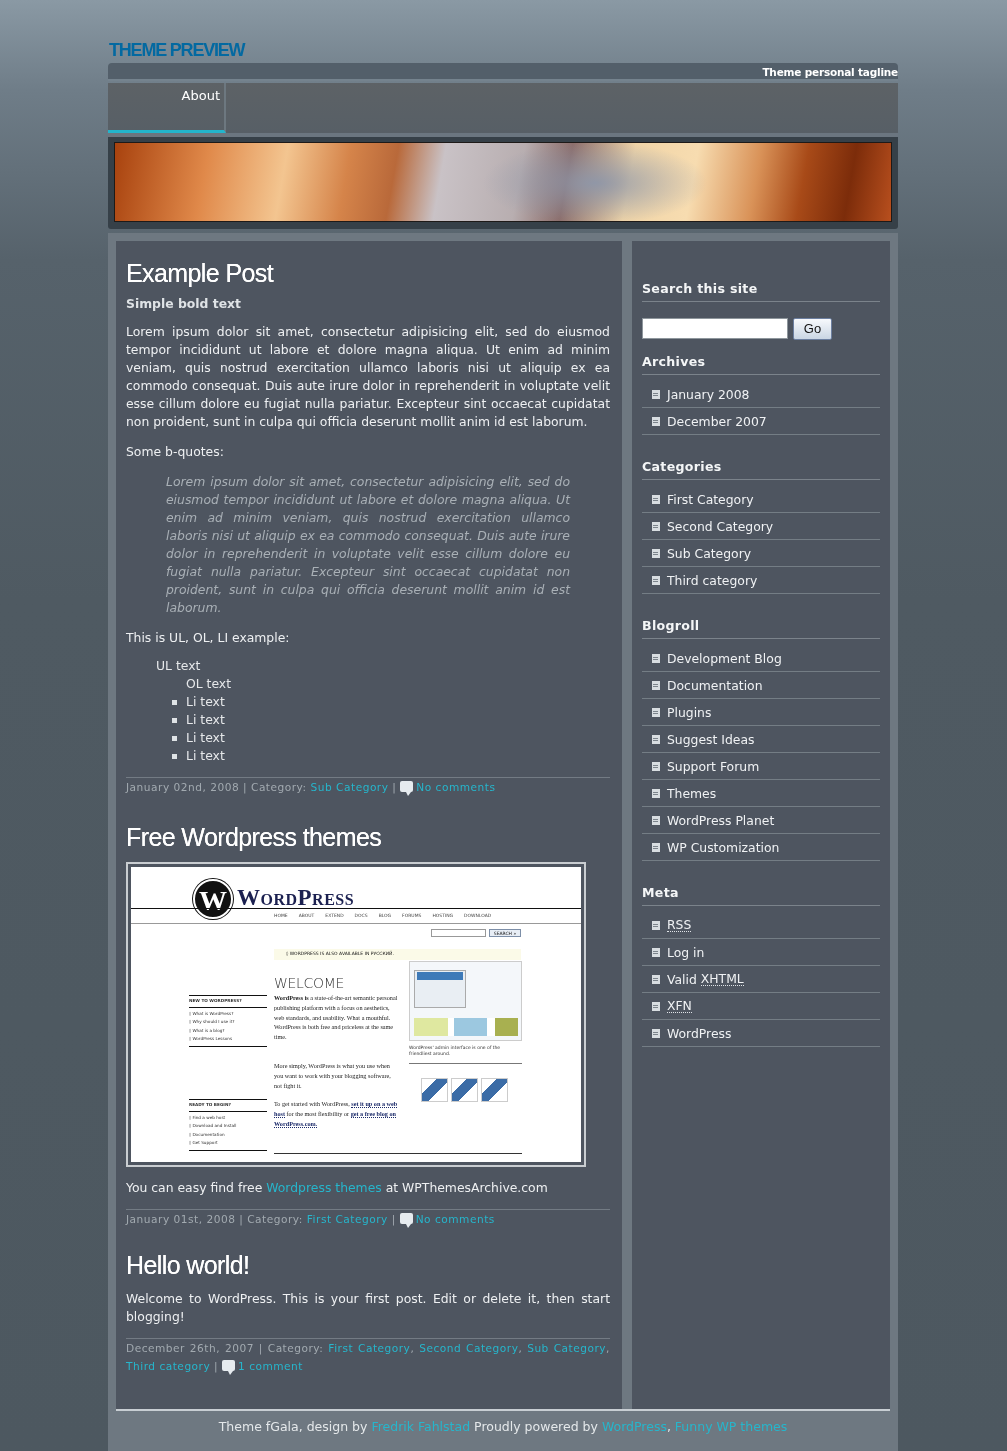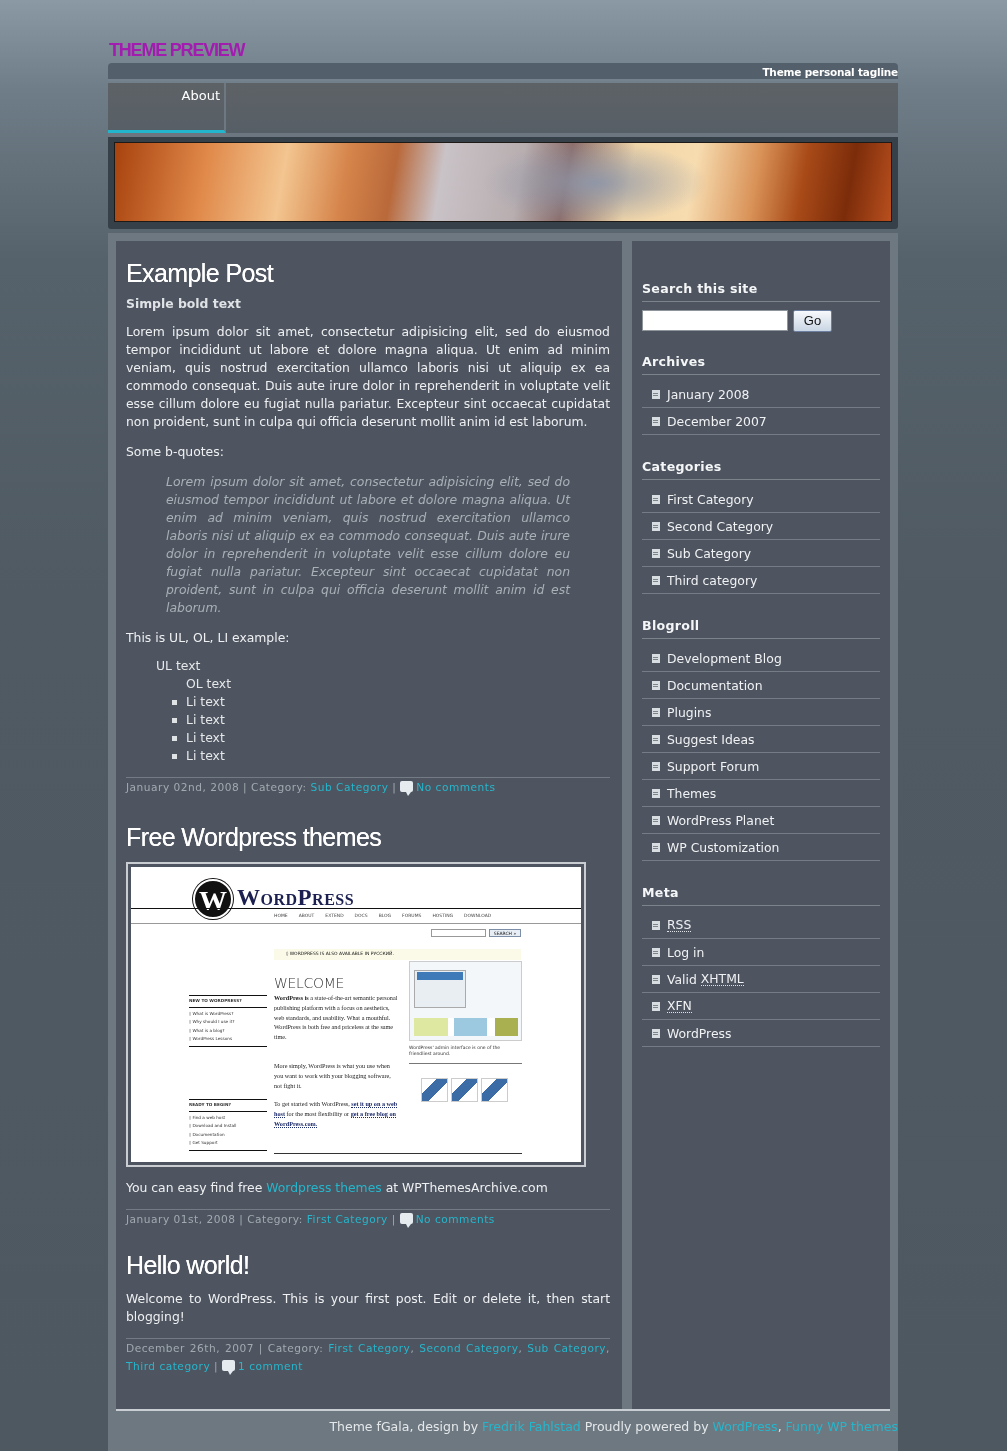--- a/index.html
+++ b/index.html
@@ -7,21 +7,21 @@
   body {
     font-family: "DejaVu Sans", sans-serif;
     background: linear-gradient(to bottom, #8a99a4 0px, #6f7d88 90px, #56626b 260px, #4f5a62 600px, #4d5860 1451px);
     color: #e6e8ea;
     position: relative;
   }
   a { text-decoration: none; }
   .site-title {
     position: absolute; left: 109px; top: 40px;
     font-family: "Liberation Sans", sans-serif; font-size: 18px; font-weight: bold;
-    color: #a21caf; letter-spacing: -1.2px;
+    color: #0369a1; letter-spacing: -1.2px;
   }
   .topbar {
     position: absolute; left: 108px; top: 63px; width: 790px; height: 18px;
     background: #535f6a; border-radius: 4px 4px 0 0;
     border-bottom: 2px solid #75838e;
   }
   .tagline {
     position: absolute; right: 0; top: 3px;
     font-size: 10.5px; font-weight: bold; color: #ffffff; letter-spacing: -0.2px;
   }
@@ -58,21 +58,21 @@
     background: #4e5560;
   }
   .side-col {
     position: absolute; left: 524px; top: 8px; width: 258px; height: 1168px;
     background: #4e5560;
   }
   .footer-line {
     position: absolute; left: 8px; top: 1176px; width: 774px; height: 2px; background: #c8ced3;
   }
   .footer {
-    position: absolute; left: 0; top: 1186px; width: 790px; text-align: right;
+    position: absolute; left: 0; top: 1186px; width: 790px; text-align: center;
     font-size: 12.5px; color: #e4e8ea;
   }
   .footer a { color: #26b6cc; }
 
   .post { position: absolute; left: 10px; width: 484px; }
   .post h2 {
     font-family: "Liberation Sans", sans-serif; font-weight: normal;
     font-size: 25px; color: #ffffff; letter-spacing: -0.6px; text-shadow: 0 0 0.5px #fff;
   }
   .post p, .post li, .post .txt {
@@ -305,21 +305,21 @@
         <span>|</span>
         <span class="comment-icon"></span><a>1 comment</a>
       </div>
     </div>
   </div>
 
   <div class="side-col">
 
     <div class="widget" style="top:40px;">
       <h3>Search this site</h3>
-      <div style="position:relative; margin-top:8px; height:22px;">
+      <div style="position:relative; margin-top:16px; height:22px;">
         <input class="search-input" type="text" placeholder="" style="">
         <div class="go-btn">Go</div>
       </div>
     </div>
 
     <div class="widget" style="top:113px;">
       <h3>Archives</h3>
       <ul>
         <li>
             <span class="page-icon"></span>

